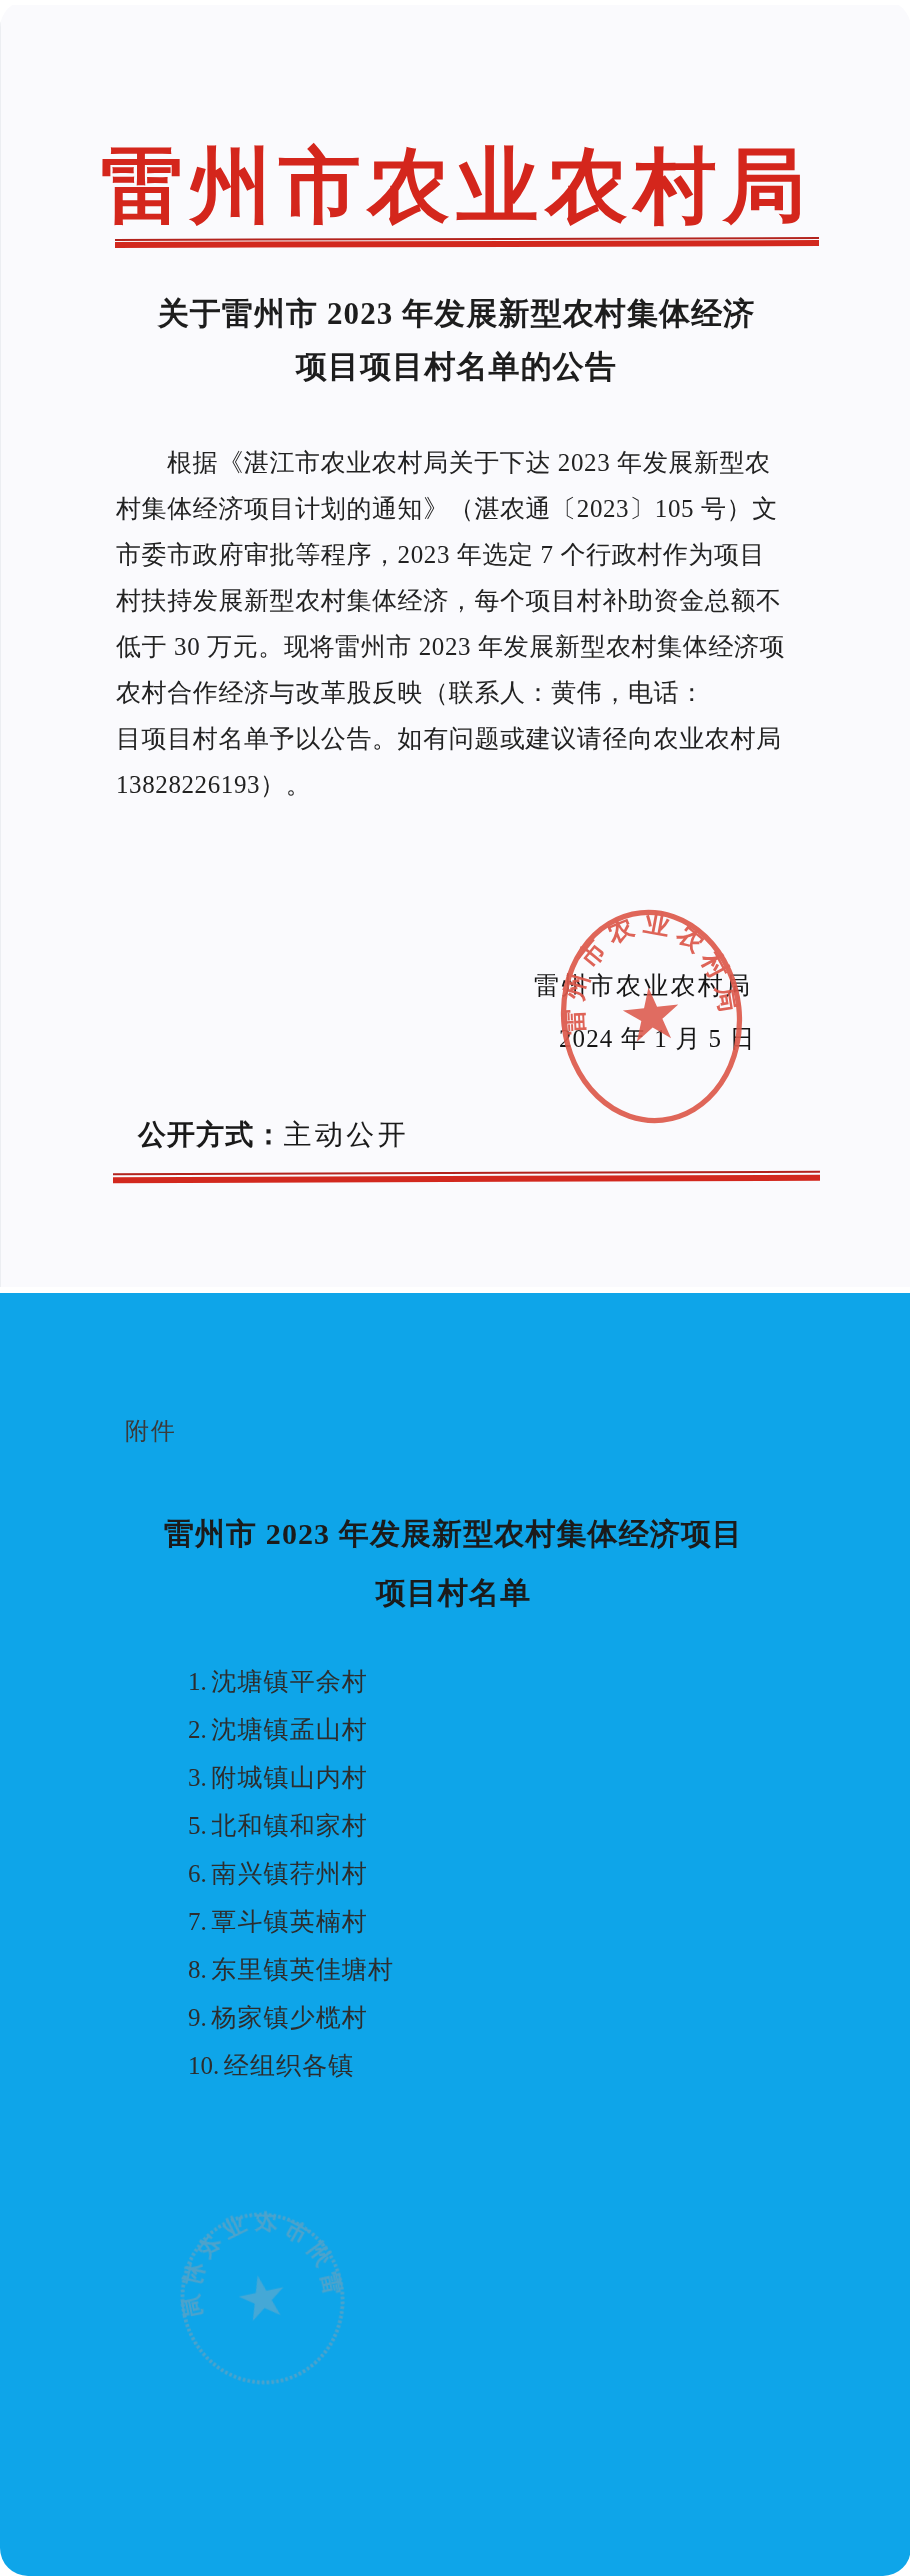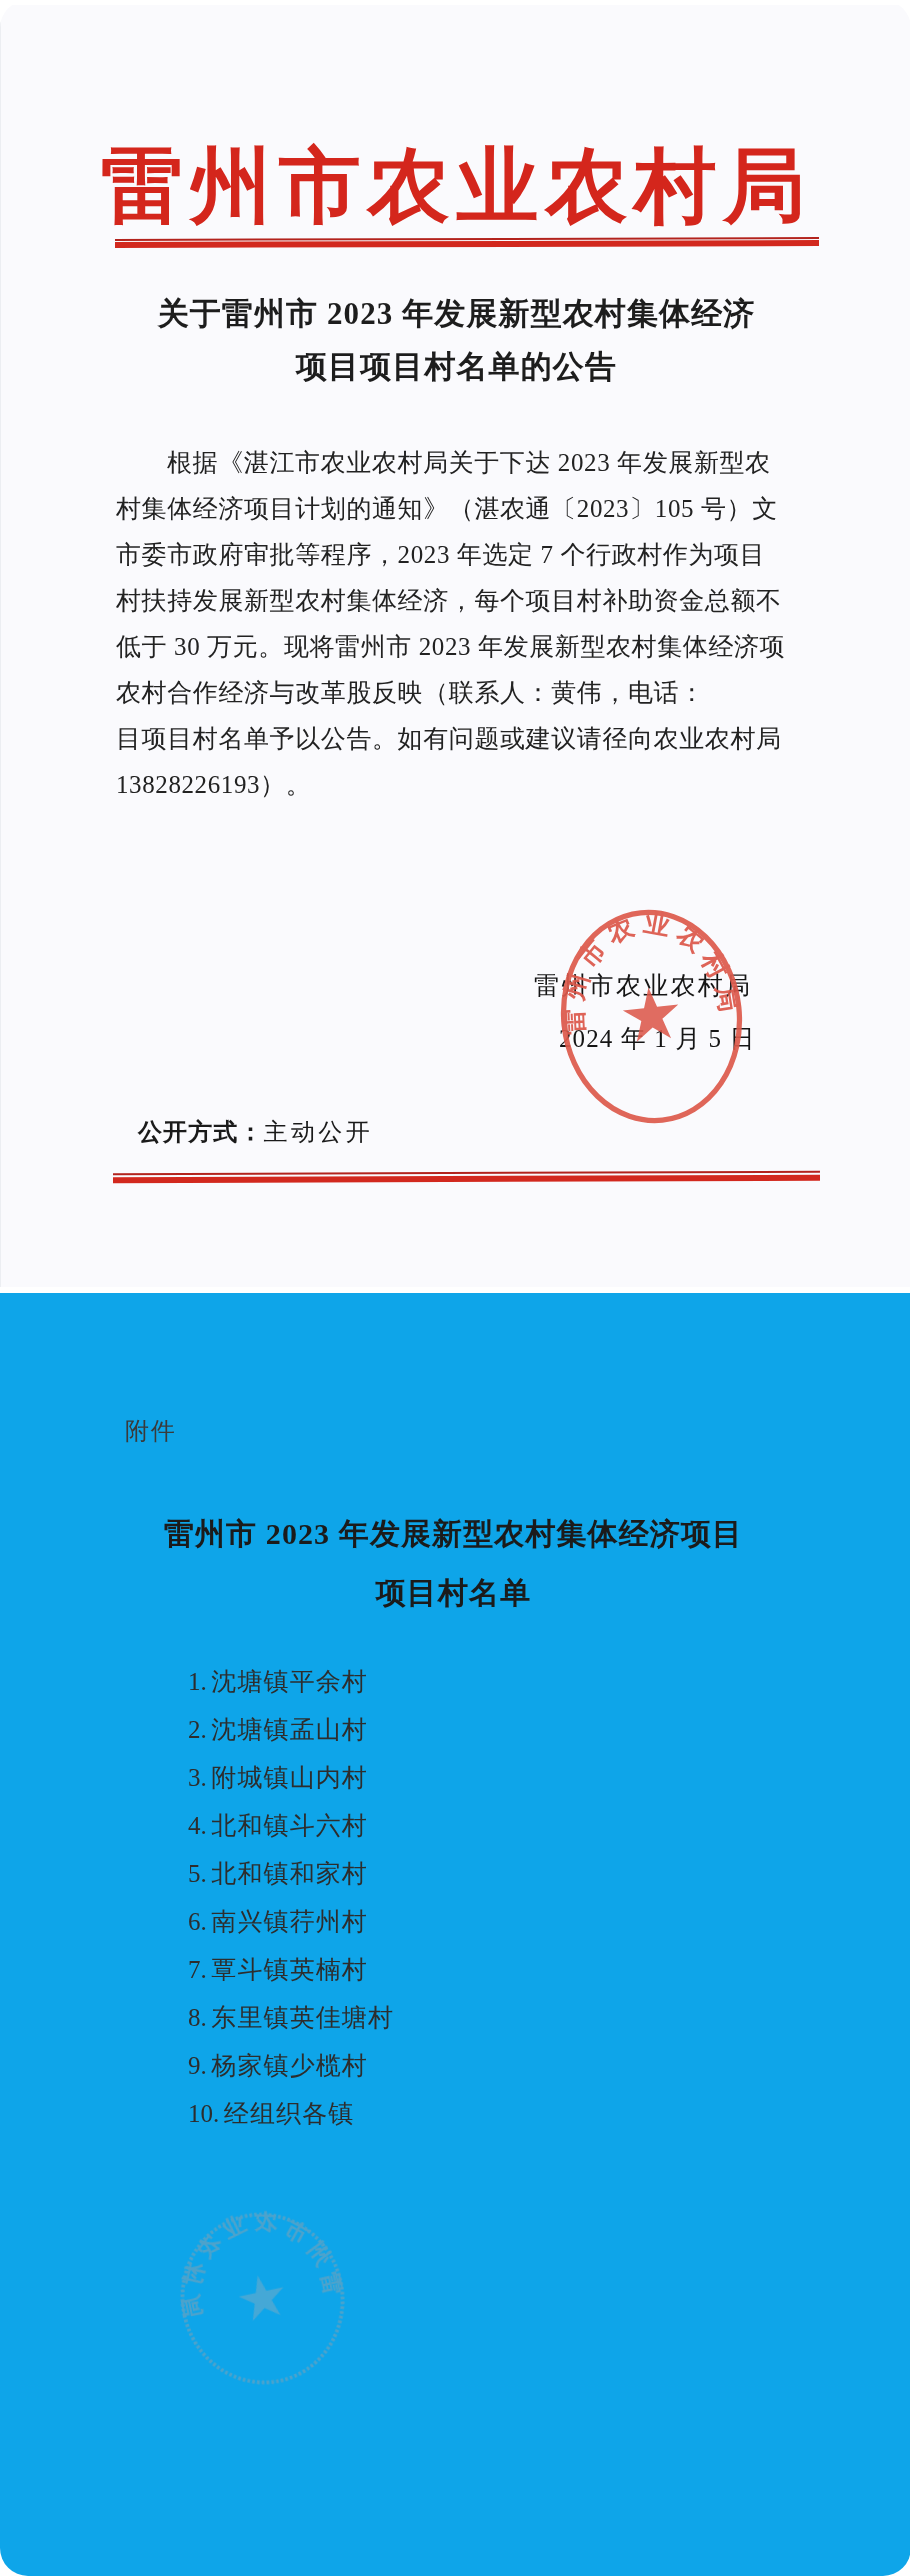--- a/index.html
+++ b/index.html
@@ -60,21 +60,21 @@
   }
   .seal-faint {
     position: absolute; top: 913px; left: 172px;
     width: 181px; height: 185px;
     transform: scaleX(-1) rotate(12deg);
     opacity: 0.45; filter: blur(0.7px);
   }
 
   .footer-line {
     position: absolute; top: 1111px; left: 137px;
-    font-size: 24px; color: #1a1a1a; white-space: nowrap;
+    font-size: 28px; color: #1a1a1a; white-space: nowrap;
   }
   .footer-line .fw-label {
     font-family: "Liberation Sans", sans-serif;
     font-weight: bold; letter-spacing: 1.1px;
   }
   .footer-line .fw-value { letter-spacing: 3.4px; }
 
   
   .attach-label {
     position: absolute; top: 122px; left: 125px;
@@ -158,23 +158,20 @@
       <div class="village-item">
         <span class="num">1.</span><span>沈塘镇平余村</span>
       </div>
       <div class="village-item">
         <span class="num">2.</span><span>沈塘镇孟山村</span>
       </div>
       <div class="village-item">
         <span class="num">3.</span><span>附城镇山内村</span>
       </div>
       <div class="village-item">
-        <span class="num">4.</span><span>北和镇斗六村</span>
-      </div>
-      <div class="village-item">
         <span class="num">5.</span><span>北和镇和家村</span>
       </div>
       <div class="village-item">
         <span class="num">6.</span><span>南兴镇荇州村</span>
       </div>
       <div class="village-item">
         <span class="num">7.</span><span>覃斗镇英楠村</span>
       </div>
       <div class="village-item">
         <span class="num">8.</span><span>东里镇英佳塘村</span>

